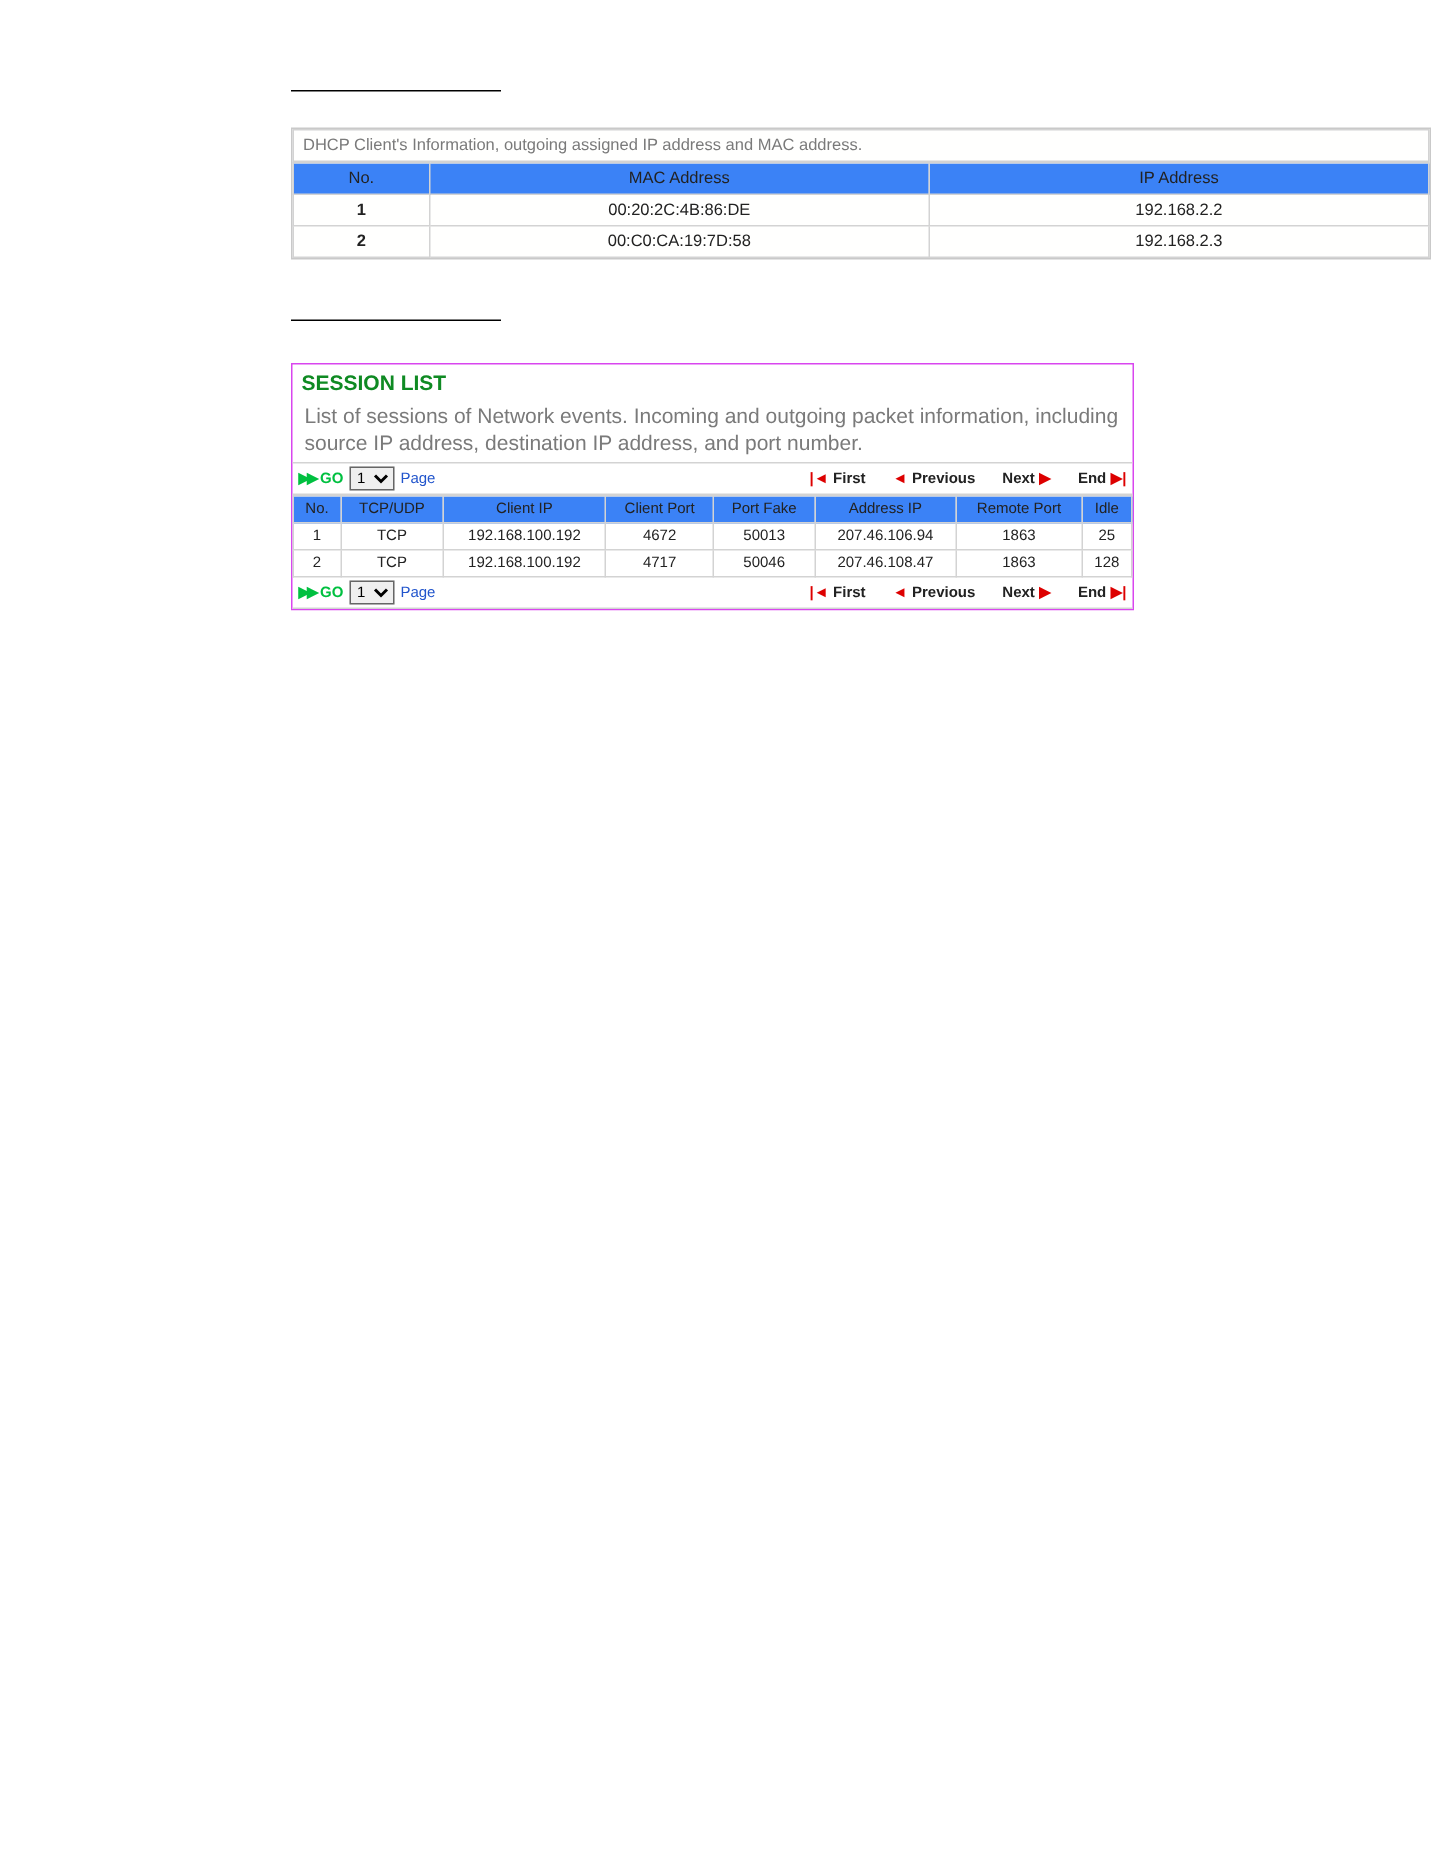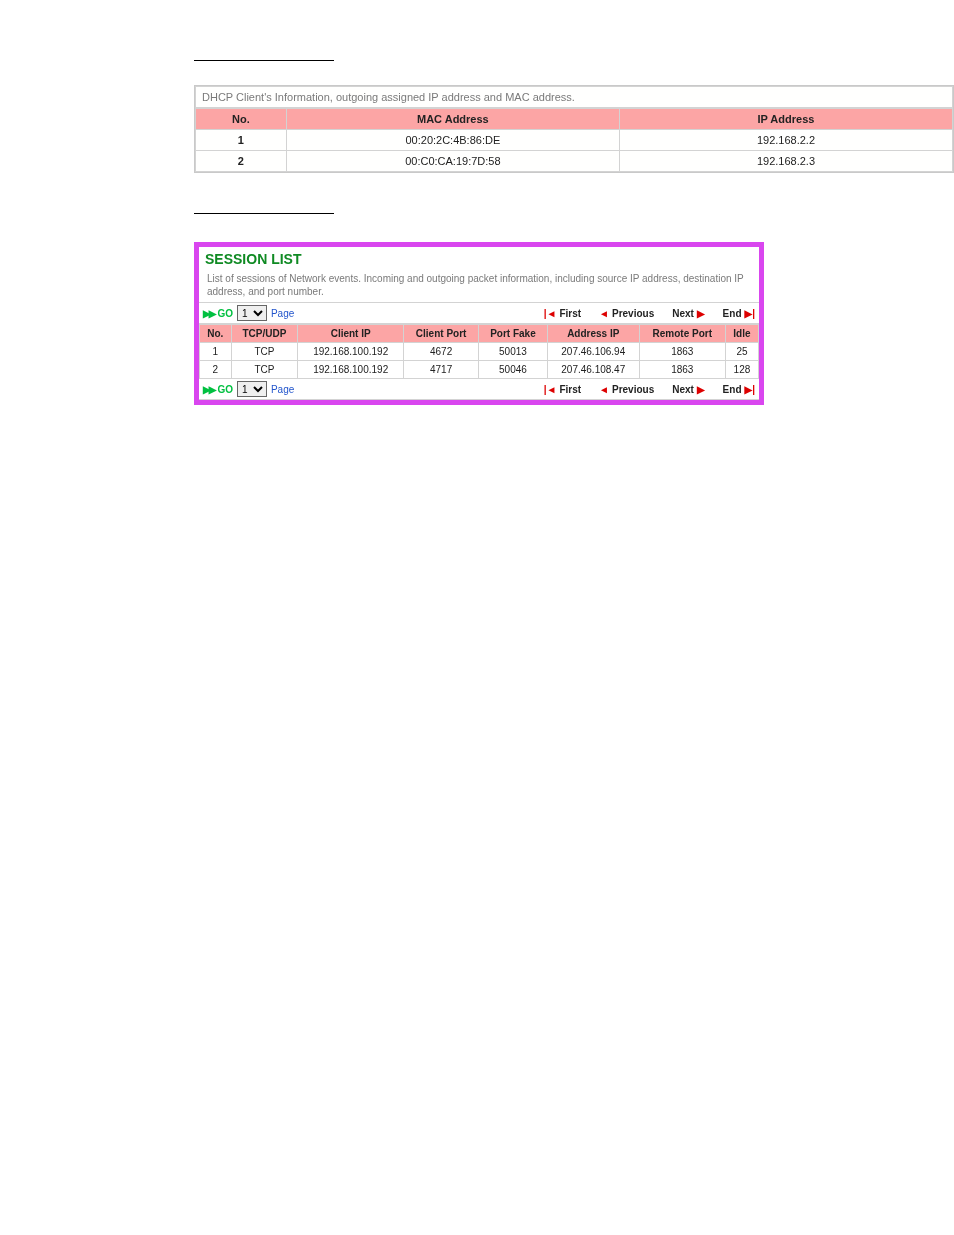--- a/index.html
+++ b/index.html
@@ -7,24 +7,24 @@
 .block{margin:24px 0 0 194px;width:760px}
 .block .figure-panel{border:1px solid #c9c9c9;background:#fffffe}
 .heading-green{font:bold 14px Arial,sans-serif;color:#0f8a23;padding:6px 6px 2px 6px}
 .desc{font-size:11px;color:#7a7a7a;border:1px solid #d3d3d3;padding:4px 6px}
 .block .dhcp-desc{margin-bottom:0}
 .caption-line{height:0;border-bottom:1.2px solid #000;width:140px;margin:0}
 #caption-dhcp{margin-left:194px;margin-top:60px}
 #caption-session{margin-left:194px;margin-top:40px}
 table{border-collapse:collapse;width:100%;font-size:11px}
 th,td{border:1px solid #d3d3d3;padding:4px 6px;text-align:center}
-th{font-weight:bold;background:#fca5a5}
+th{font-weight:normal;background:#3b82f6}
 
-.session-fig{margin:28px 0 0 194px;width:560px;border:5px solid #d946ef;padding:0}
-.session-desc{font-size:10px;color:#7a7a7a;padding:6px 8px 4px 8px;line-height:1.25}
+.session-fig{margin:28px 0 0 194px;width:560px;border:1px solid #d946ef;padding:0}
+.session-desc{font-size:14px;color:#7a7a7a;padding:6px 8px 4px 8px;line-height:1.25}
 .pager-row{display:flex;align-items:center;border-top:1px solid #d3d3d3;border-bottom:1px solid #d3d3d3;padding:2px 4px;font-size:10px}
 .pager-row.bottom{border-top:0}
 .go-btn{display:inline-flex;align-items:center;color:#00c040;font-weight:bold}
 .go-btn .arrows{letter-spacing:-2px;margin-right:3px}
 .page-select{font-size:10px;height:16px;width:30px;margin:0 4px;border:1px solid #666}
 .page-link{color:#2255cc;}
 .nav{margin-left:auto;display:flex;gap:18px;align-items:center;font-weight:bold;font-size:10px}
 .nav span{display:inline-flex;align-items:center;gap:3px}
 .nav .tri-l,.nav .tri-r,.nav .dbl-l,.nav .dbl-r{color:#d00}
 .session-table th,.session-table td{padding:3px 4px;font-size:10px}

